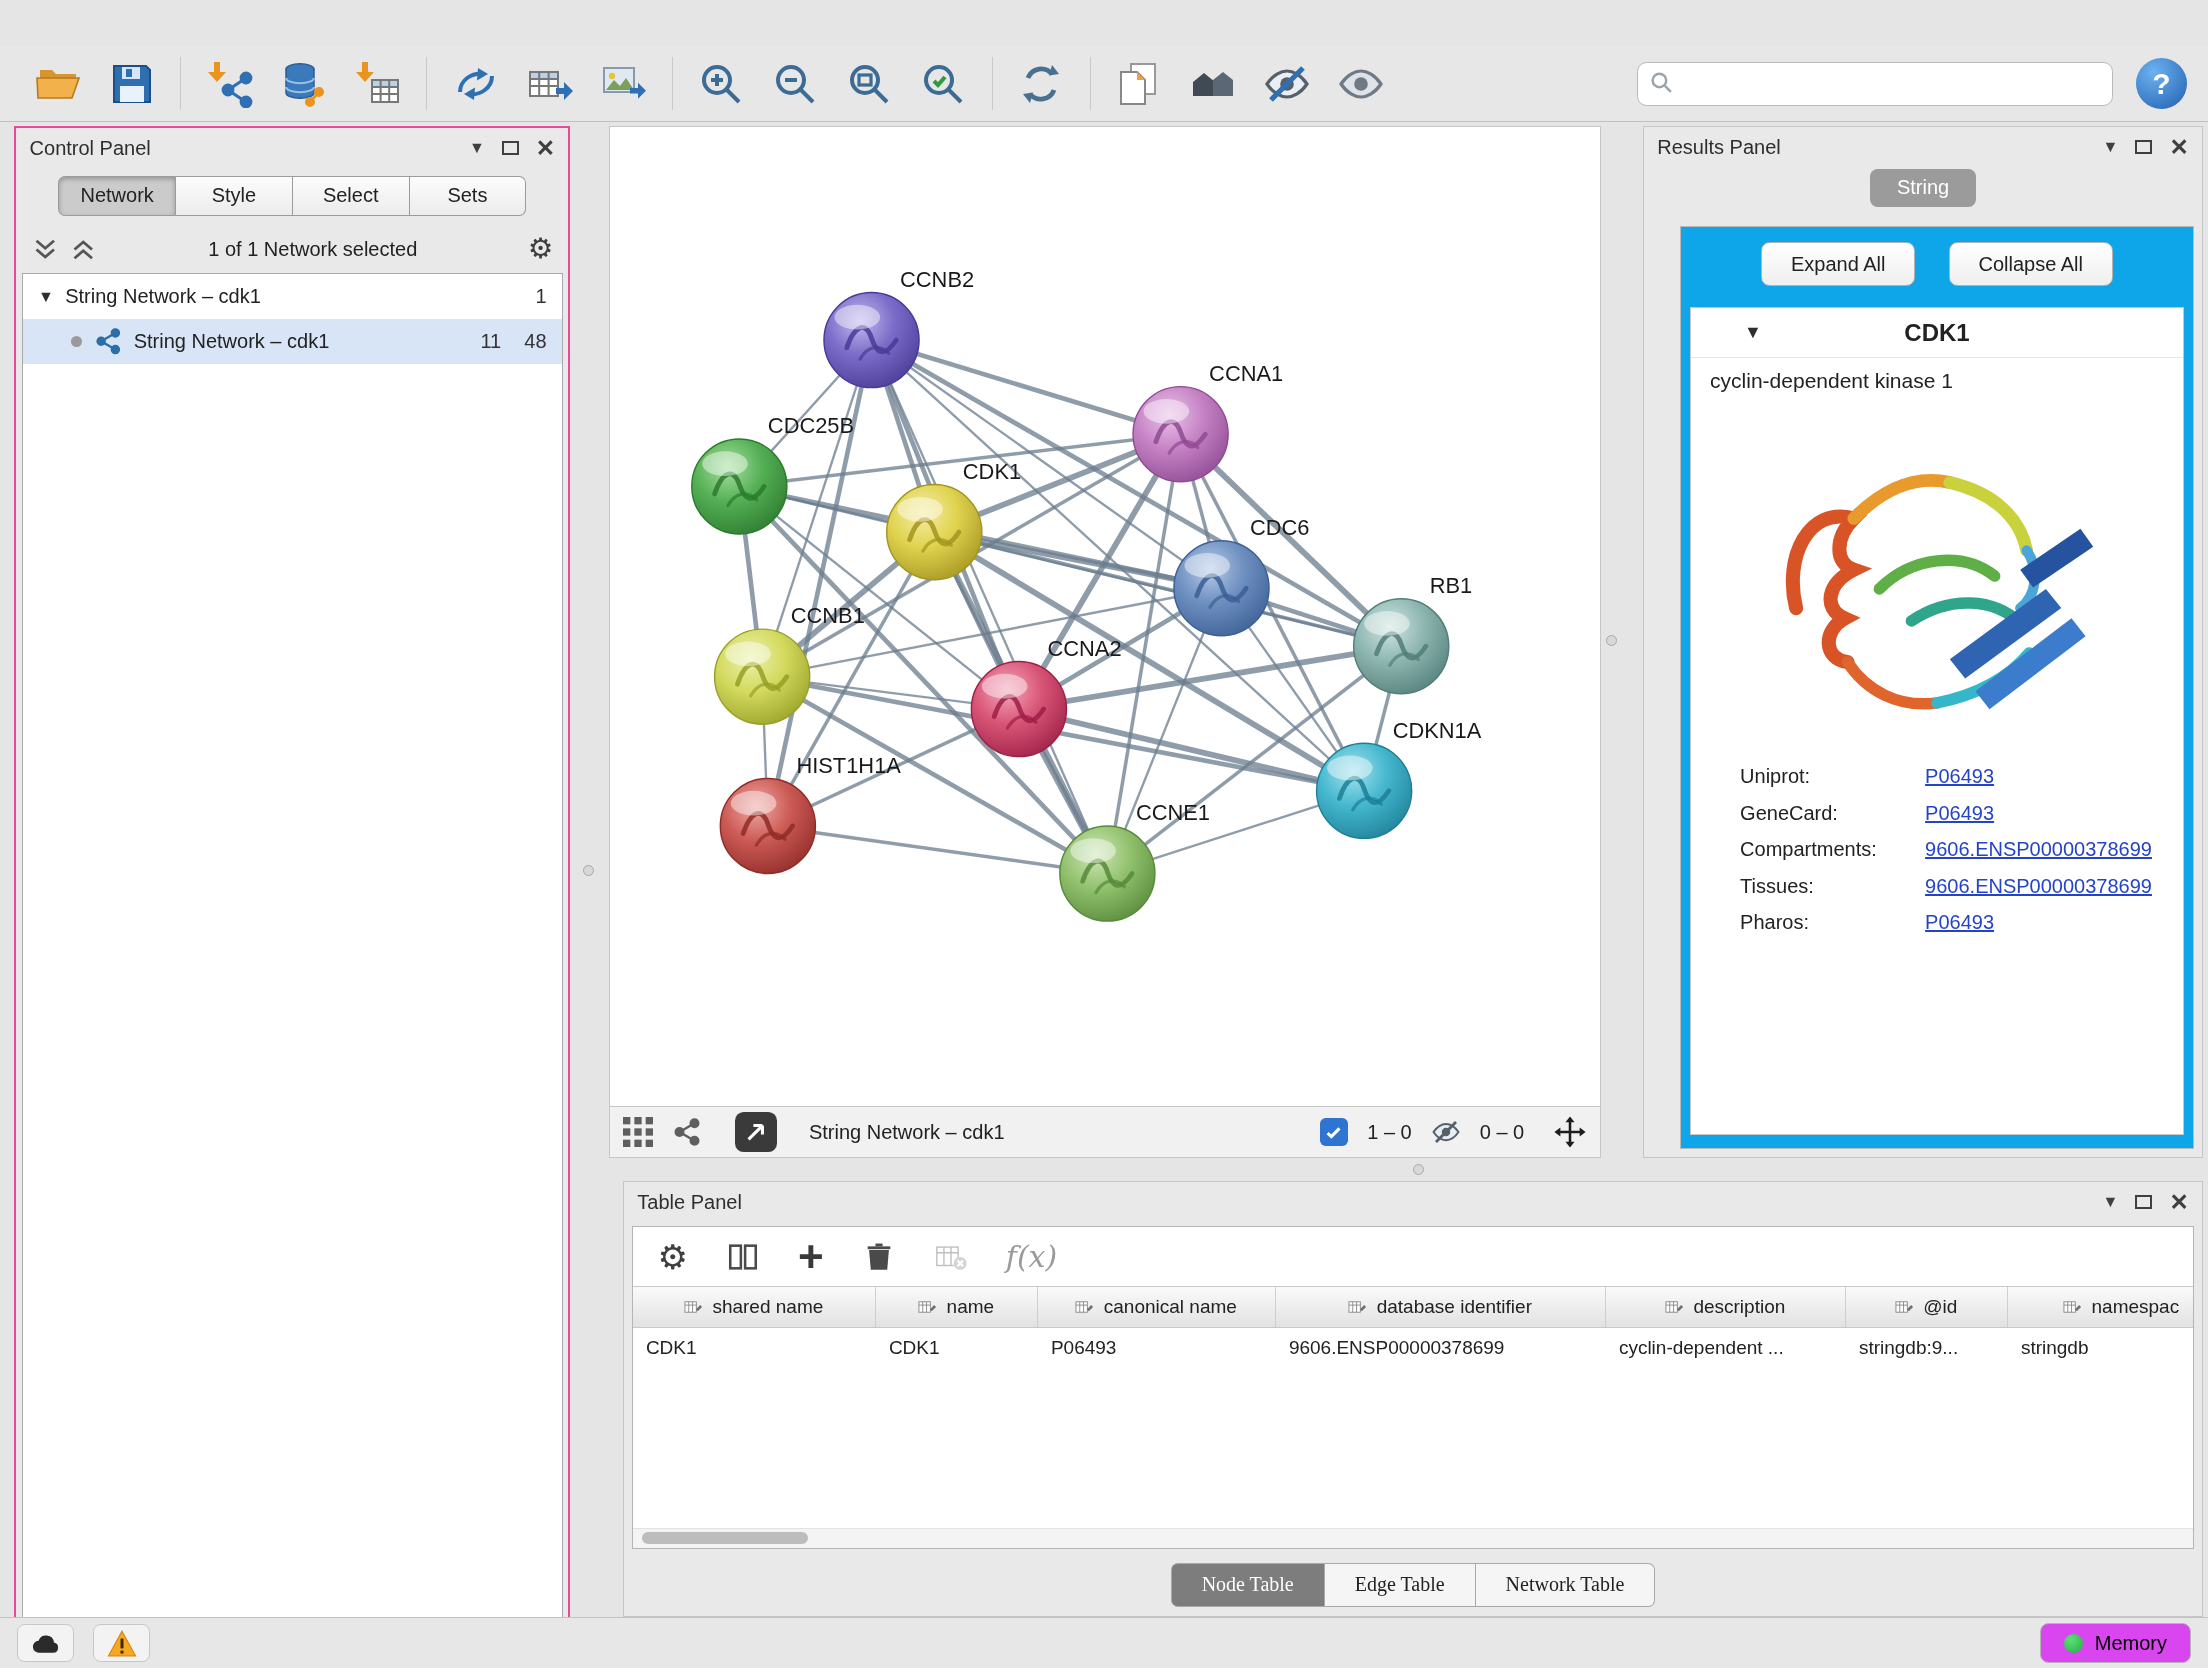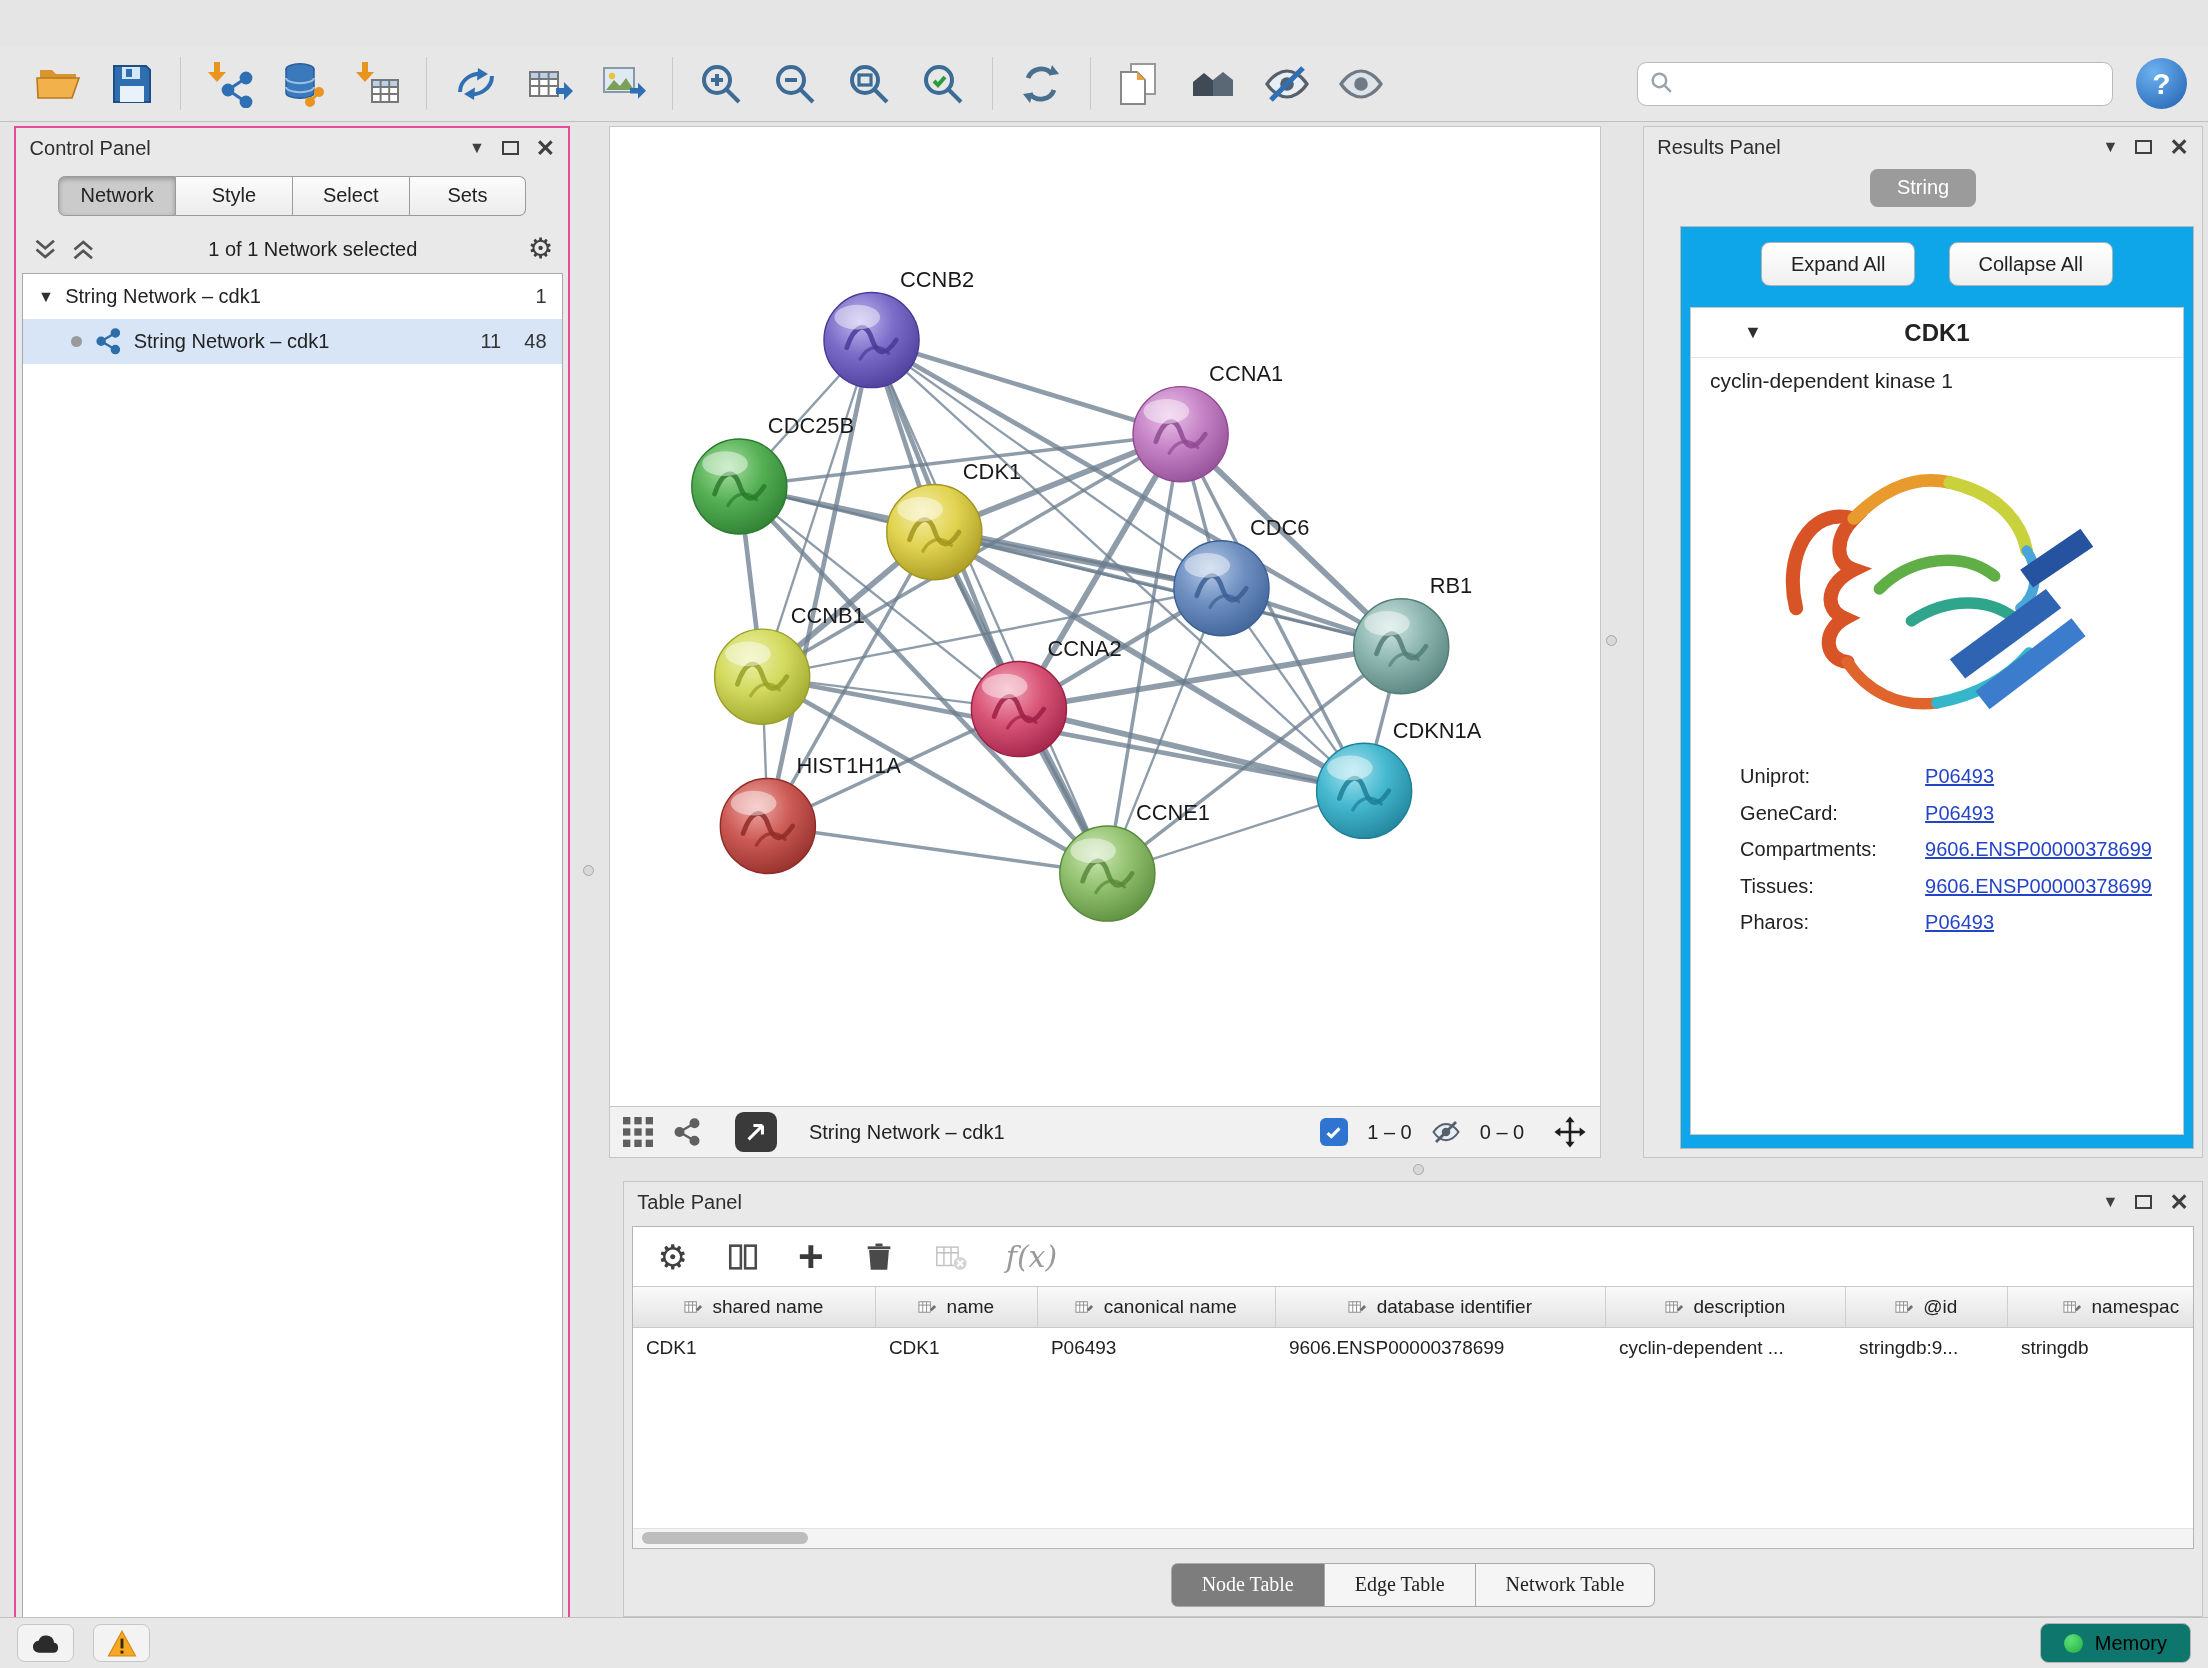--- a/index.html
+++ b/index.html
@@ -88,21 +88,21 @@
   .hthumb{position:absolute;left:9.5px;top:2.9px;width:166px;height:12.4px;background:#bdbdbd;border-radius:6.7px;}
   .tp-tabs{position:absolute;bottom:9.5px;left:0;right:0;display:flex;justify-content:center;}
   .tp-tab{padding:9.5px 30px;font-size:20px;border:1px solid #a9a9a9;border-left:none;background:#f5f5f5;color:#222;font-family:Liberation Serif, serif;}
   .tp-tab:first-child{border-left:1px solid #a9a9a9;border-radius:6.7px 0 0 6.7px;}
   .tp-tab:last-child{border-radius:0 6.7px 6.7px 0;}
   .tp-tab.sel{background:var(--tab-selected-bg,#7d7d7d);color:#fff;}
 
   
   .bottombar{position:absolute;top:1617px;left:0;right:0;height:51px;background:#e7e7e7;border-top:1px solid #c2c2c2;display:flex;align-items:center;padding:0 17px;gap:19px;box-sizing:border-box;}
   .status-btn{width:57px;height:38px;border:1px solid #c6c6c6;border-radius:7.6px;background:#f3f3f3;display:flex;align-items:center;justify-content:center;padding:0;}
-  .memory-btn{margin-left:auto;display:flex;align-items:center;gap:11.4px;border:1px solid #b5b5b5;border-radius:8.6px;background:#0f766e;padding:7.6px 23px;font-size:20px;font-family:inherit;}
+  .memory-btn{margin-left:auto;display:flex;align-items:center;gap:11.4px;border:1px solid #b5b5b5;border-radius:8.6px;background:#d946ef;padding:7.6px 23px;font-size:20px;font-family:inherit;}
   .mem-dot{width:19px;height:19px;border-radius:50%;background:radial-gradient(circle at 35% 30%,#5fe07a,var(--memory-green,#1faf3c));}
 
   .split{position:absolute;width:11.4px;height:11.4px;border-radius:50%;background:#d8d8d8;border:1px solid #a8a8a8;box-sizing:border-box;}
 </style>
 </head>
 <body>
 
 <div class="app">
 
 

